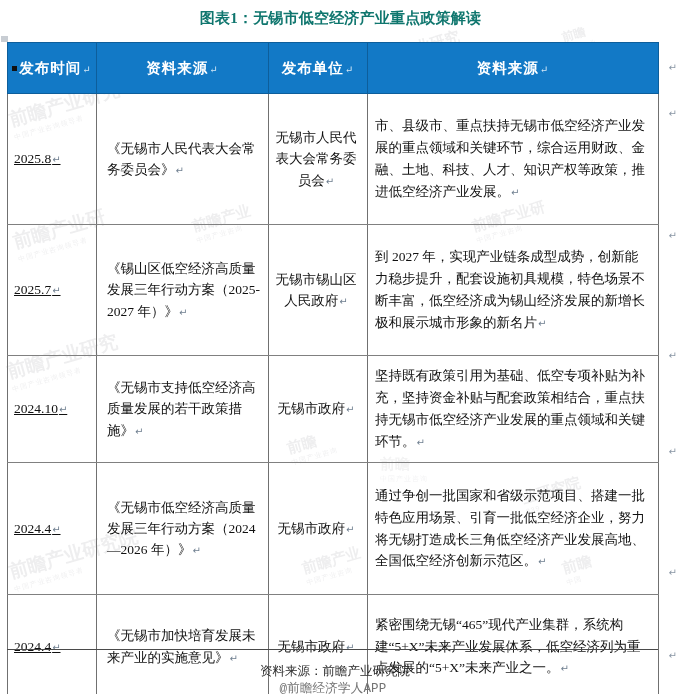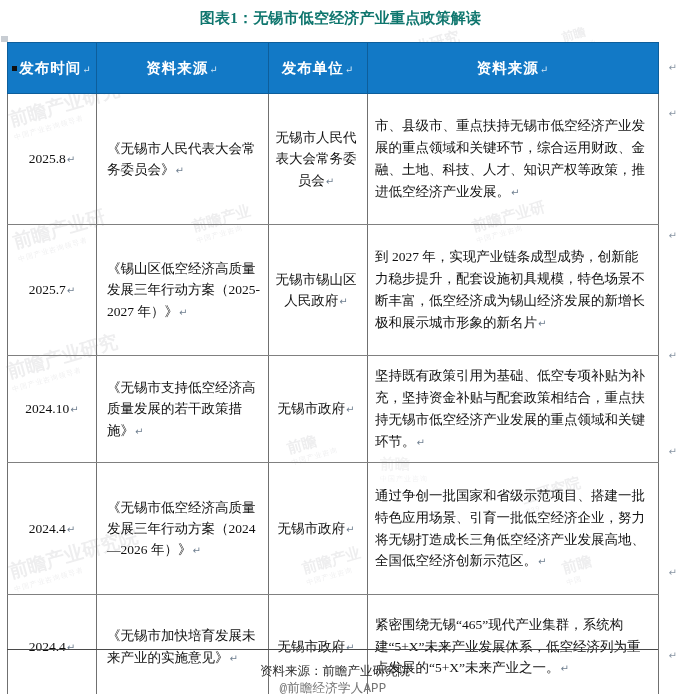--- a/index.html
+++ b/index.html
@@ -106,25 +106,25 @@
 
   tbody td {
     border: 1px solid #808080;
     border-left-color: #707070;
     border-right-color: #707070;
     vertical-align: middle;
     padding: 5px 6px;
     background: transparent;
   }
   tbody tr td.cell-time {
-    text-align: center;
     font-size: 13.5px;
     font-family: "Liberation Serif", "DejaVu Serif", serif;
     color: #111;
     white-space: nowrap;
+    text-decoration: underline;
   }
   tbody tr td.cell-name {
     text-align: left;
     font-size: 13.5px;
     line-height: 1.58;
     color: #111;
     padding-left: 10px;
     padding-right: 6px;
   }
   tbody tr td.cell-unit {

